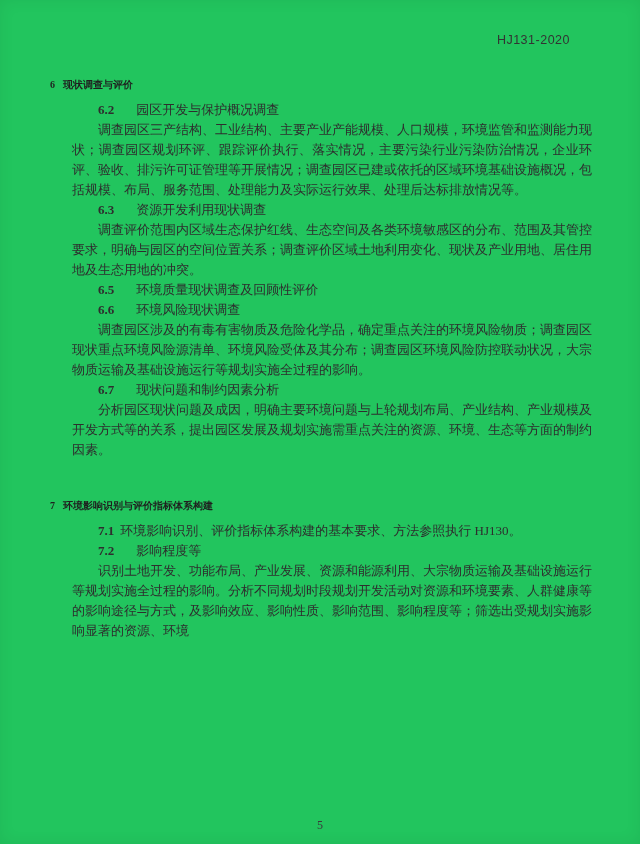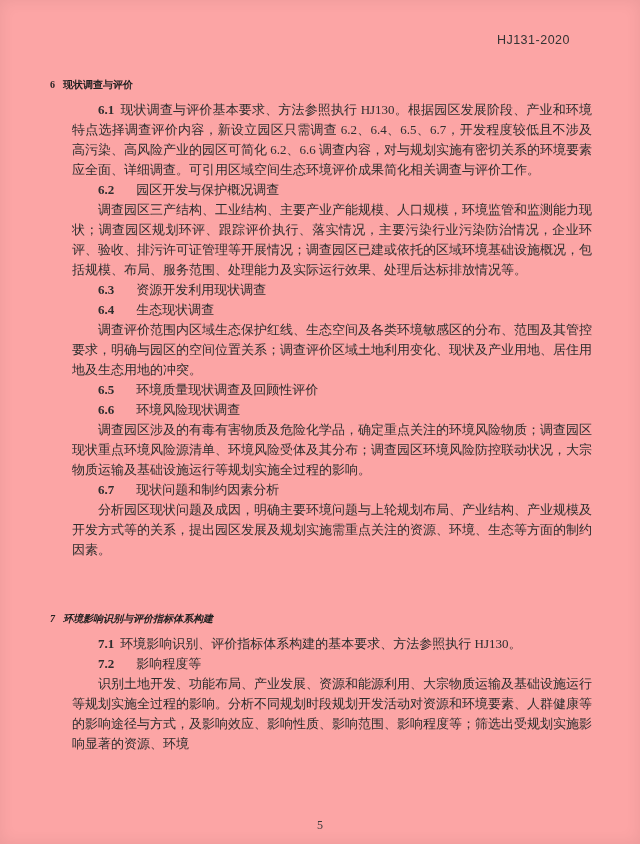--- a/index.html
+++ b/index.html
@@ -6,40 +6,40 @@
   html, body { width:640px; height:844px; }
   body {
     position:relative;
     background:#ffffff;
     font-family:"Liberation Serif","DejaVu Serif",serif;
     color:#2e2e2e;
     -webkit-font-smoothing:antialiased;
   }
   .page {
     position:absolute; inset:0;
-    background:#fca5a5;
+    background:#22c55e;
     box-shadow: inset 0 0 16px rgba(0,0,0,0.07);
     overflow:hidden;
   }
   .doc-header {
     position:absolute; top:33px; right:70px;
     font-family:"Liberation Sans","DejaVu Sans",sans-serif;
     font-size:12.5px; letter-spacing:0.5px; color:#333;
   }
   .content {
     position:absolute; left:50px; top:74px; width:542px;
     font-size:13px; line-height:20px;
   }
   .block { margin:0; }
   .chapter {
     font-weight:bold; font-size:10px; line-height:22px;
     margin-bottom:4px; color:#1f1f1f;
   }
   .chapter .num { margin-right:8px; }
-  .chapter.gap-before { margin-top:48px;font-style:italic; }
+  .chapter.gap-before { margin-top:35px; }
   .subhead {
     margin-left:22px; text-indent:26px; line-height:20px;
   }
   .subhead .num { font-weight:bold; margin-right:22px; }
   .para, .numpara {
     margin-left:22px; text-align:justify; text-indent:26px;
     line-height:20px;
   }
   .numpara .num { font-weight:bold; margin-right:6px; }
   .page-number {
@@ -53,36 +53,30 @@
 <div class="page">
 
   <div class="doc-header">HJ131-2020</div>
 
   <div class="content">
 
     <div class="block chapter">
       <span class="num">6</span><span>现状调查与评价</span>
     </div>
 
-    <div class="block numpara">
-      <span class="num">6.1</span><span>现状调查与评价基本要求、方法参照执行 HJ130。根据园区发展阶段、产业和环境特点选择调查评价内容，新设立园区只需调查 6.2、6.4、6.5、6.7，开发程度较低且不涉及高污染、高风险产业的园区可简化 6.2、6.6 调查内容，对与规划实施有密切关系的环境要素应全面、详细调查。可引用区域空间生态环境评价成果简化相关调查与评价工作。</span>
-    </div>
 
     <div class="block subhead">
       <span class="num">6.2</span><span>园区开发与保护概况调查</span>
     </div>
     <div class="block para">调查园区三产结构、工业结构、主要产业产能规模、人口规模，环境监管和监测能力现状；调查园区规划环评、跟踪评价执行、落实情况，主要污染行业污染防治情况，企业环评、验收、排污许可证管理等开展情况；调查园区已建或依托的区域环境基础设施概况，包括规模、布局、服务范围、处理能力及实际运行效果、处理后达标排放情况等。</div>
 
     <div class="block subhead">
       <span class="num">6.3</span><span>资源开发利用现状调查</span>
     </div>
 
-    <div class="block subhead">
-      <span class="num">6.4</span><span>生态现状调查</span>
-    </div>
     <div class="block para">调查评价范围内区域生态保护红线、生态空间及各类环境敏感区的分布、范围及其管控要求，明确与园区的空间位置关系；调查评价区域土地利用变化、现状及产业用地、居住用地及生态用地的冲突。</div>
 
     <div class="block subhead">
       <span class="num">6.5</span><span>环境质量现状调查及回顾性评价</span>
     </div>
 
     <div class="block subhead">
       <span class="num">6.6</span><span>环境风险现状调查</span>
     </div>
     <div class="block para">调查园区涉及的有毒有害物质及危险化学品，确定重点关注的环境风险物质；调查园区现状重点环境风险源清单、环境风险受体及其分布；调查园区环境风险防控联动状况，大宗物质运输及基础设施运行等规划实施全过程的影响。</div>

